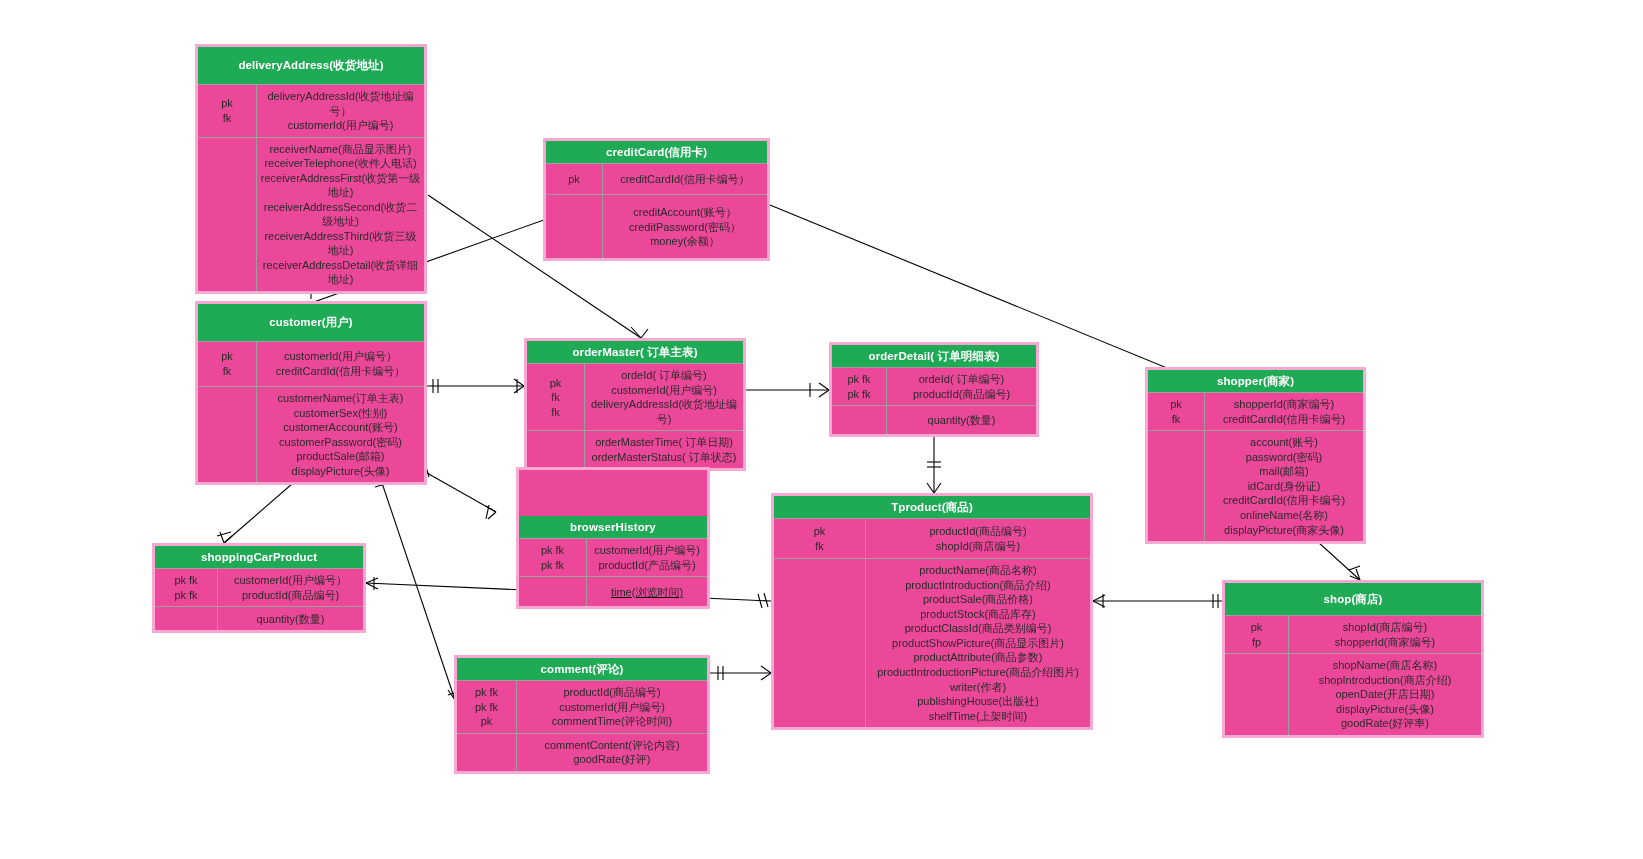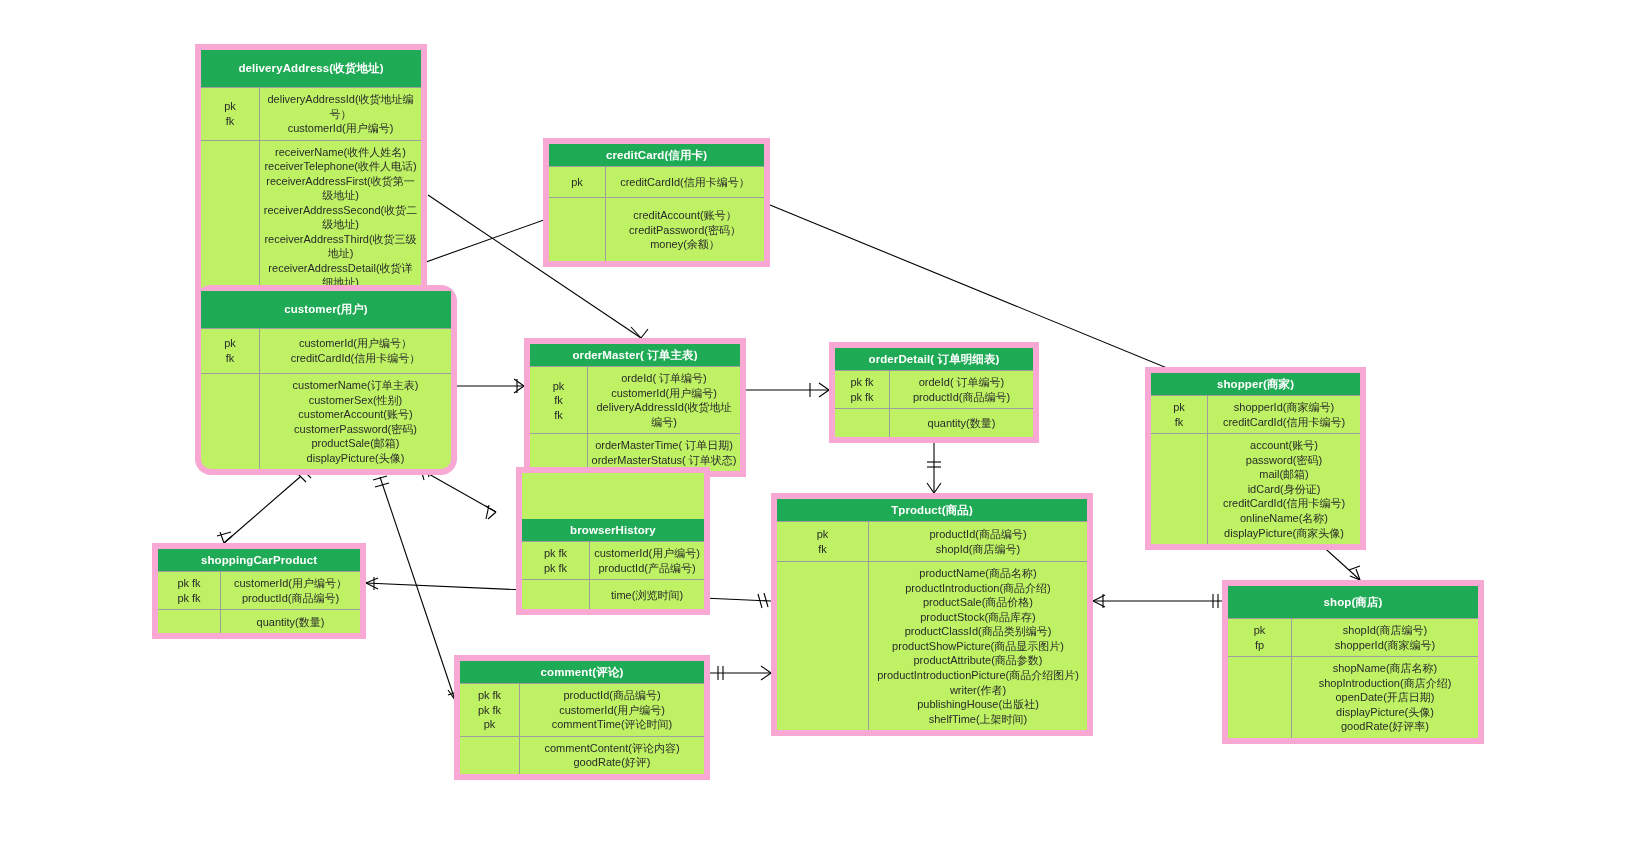--- a/index.html
+++ b/index.html
@@ -16,22 +16,22 @@
     background: #ffffff;
   }
   #edges {
     position: absolute;
     left: 0; top: 0;
     width: 1643px; height: 859px;
     pointer-events: none;
   }
   .entity {
     position: absolute;
-    border: 6px solid #f9a8d4;
-    background: #bef264;
+    border: 3px solid #f9a8d4;
+    background: #ec4899;
     z-index: 5;
   }
   .entity-title {
     background: #1faa55;
     color: #ffffff;
     font-size: 11.5px;
     font-weight: bold;
     text-align: center;
     padding: 4px 2px;
     line-height: 1.25;
@@ -156,21 +156,21 @@
             <div class="row">fk</div>
           </div>
           <div class="attrcol">
             <div class="row">deliveryAddressId(收货地址编号）</div>
             <div class="row">customerId(用户编号)</div>
           </div>
         </div>
         <div class="section" style="min-height: 136px;">
           <div class="keycol" style="flex-basis: 59px; width: 59px;"></div>
           <div class="attrcol">
-            <div class="row">receiverName(收件人姓名)</div>
+            <div class="row">receiverName(商品显示图片)</div>
             <div class="row">receiverTelephone(收件人电话)</div>
             <div class="row">receiverAddressFirst(收货第一级地址)</div>
             <div class="row">receiverAddressSecond(收货二级地址)</div>
             <div class="row">receiverAddressThird(收货三级地址)</div>
             <div class="row">receiverAddressDetail(收货详细地址)</div>
           </div>
         </div>
       </div>
       <div class="entity" style="left: 543px; top: 138px; width: 227px;">
         <div class="entity-title" style="min-height: 21px; display: flex; align-items: center; justify-content: center;">creditCard(信用卡)</div>
@@ -184,21 +184,21 @@
         </div>
         <div class="section" style="min-height: 64px;">
           <div class="keycol" style="flex-basis: 57px; width: 57px;"></div>
           <div class="attrcol">
             <div class="row">creditAccount(账号）</div>
             <div class="row">creditPassword(密码）</div>
             <div class="row">money(余额）</div>
           </div>
         </div>
       </div>
-      <div class="entity" style="left: 195px; top: 285px; width: 262px; border-radius: 16px;">
+      <div class="entity" style="left: 195px; top: 301px; width: 232px;">
         <div class="entity-title" style="min-height: 38px; display: flex; align-items: center; justify-content: center;">customer(用户)</div>
         <div class="section" style="min-height: 44px;">
           <div class="keycol" style="flex-basis: 59px; width: 59px;">
             <div class="row">pk</div>
             <div class="row">fk</div>
           </div>
           <div class="attrcol">
             <div class="row">customerId(用户编号）</div>
             <div class="row">creditCardId(信用卡编号）</div>
           </div>
@@ -286,21 +286,21 @@
         <div class="section" style="min-height: 32px;">
           <div class="keycol" style="flex-basis: 68px; width: 68px;">
             <div class="row">pk fk</div>
             <div class="row">pk fk</div>
           </div>
           <div class="attrcol">
             <div class="row">customerId(用户编号)</div>
             <div class="row">productId(产品编号)</div>
           </div>
         </div>
-        <div class="section" style="min-height: 30px;">
+        <div class="section" style="min-height: 30px; text-decoration: underline;">
           <div class="keycol" style="flex-basis: 68px; width: 68px;"></div>
           <div class="attrcol">
             <div class="row">time(浏览时间)</div>
           </div>
         </div>
       </div>
       <div class="entity" style="left: 771px; top: 493px; width: 322px;">
         <div class="entity-title" style="min-height: 21px; display: flex; align-items: center; justify-content: center;">Tproduct(商品)</div>
         <div class="section" style="min-height: 39px;">
           <div class="keycol" style="flex-basis: 92px; width: 92px;">

